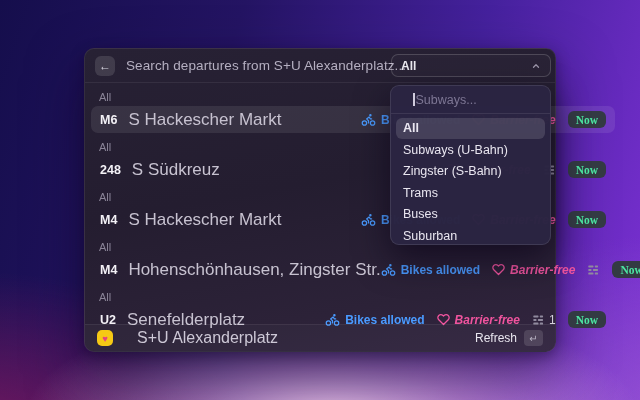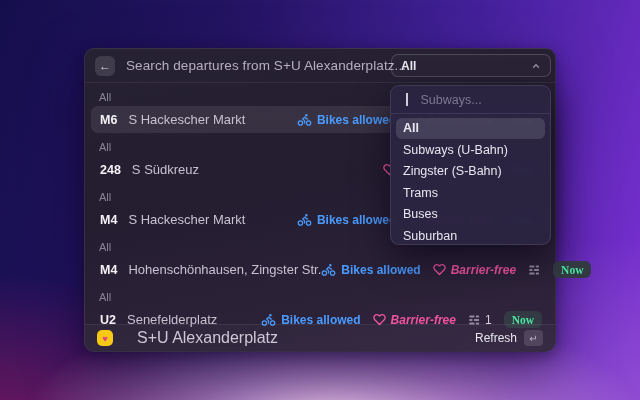--- a/index.html
+++ b/index.html
@@ -25,38 +25,38 @@
     color:#d9d6e1; font-size:12px; display:flex; align-items:center; justify-content:center; cursor:default; }
   .search-text { margin-left:11px; font-size:13.5px; color:#b5afc1; letter-spacing:.1px; }
   .hdr-divider { position:absolute; left:0; top:33px; width:100%; height:1px; background:rgba(255,255,255,0.07); }
   .filter-trigger { position:absolute; left:306px; top:5px; width:160px; height:23px;
     border:1px solid rgba(255,255,255,0.17); border-radius:7px; background:rgba(255,255,255,0.02);
     display:flex; align-items:center; padding:0 9px; }
   .filter-trigger .val { font-size:12px; font-weight:bold; color:#eceaf1; }
   .filter-trigger .chev { margin-left:auto; color:#9a94a8; display:flex; }
   
   .section-label { position:absolute; left:14px; font-size:11px; color:#8b8598; }
-  .row { position:absolute; left:6px; width:460px; height:27px; border-radius:7px;
+  .row { position:absolute; left:6px; width:524px; height:27px; border-radius:7px;
     display:flex; align-items:center; padding:0 9px; }
   .row.hl { background:rgba(255,255,255,0.085); }
   .line { font-size:12.5px; font-weight:bold; color:#f3f1f6; margin-right:11px; }
-  .dest { font-size:13px; color:#c7c2d0; white-space:nowrap; }
+  .dest { font-size:17px; color:#c7c2d0; white-space:nowrap; }
   .badges { margin-left:auto; display:flex; align-items:center; gap:12px; white-space:nowrap; }
   .badge { display:flex; align-items:center; gap:5px; font-size:12px; font-weight:bold; }
   .badge.bikes { color:#4a9bff; }
   .badge.barrier { color:#f0549e;font-style:italic; }
   .platform { display:flex; align-items:center; gap:4px; color:#908a9e; font-size:12px; }
   .platform .num { color:#d4d0dc; }
   .now-badge { background:#333a43; color:#4ce6a2; font-size:11.5px; font-weight:bold;
     padding:2.5px 8px; border-radius:6px;font-family:Liberation Serif, serif; }
   
   .panel { position:absolute; left:305px; top:36px; width:161px; height:160px; z-index:10;
     background:rgba(43,36,66,0.99); border:1px solid rgba(255,255,255,0.1); border-radius:9px;
     box-shadow:0 14px 34px rgba(8,2,22,0.6); }
-  .panel-input { height:27px; display:flex; align-items:center; padding:0 15px;gap:12px; }
+  .panel-input { height:27px; display:flex; align-items:center; padding:0 22px; }
   .caret { width:1.5px; height:13px; background:#d0cbdd; margin-right:1px; }
   .panel-placeholder { font-size:12.5px; color:#7d7694; }
   .panel-divider { height:1px; background:rgba(255,255,255,0.09); }
   .panel-options { padding:4px 5px; }
   .option { height:21px; line-height:21px; padding:0 7px; border-radius:6px;
     font-size:12.5px; color:#e9e6f0; margin-bottom:0.5px; }
   .option.selected { background:rgba(255,255,255,0.13); font-weight:bold; }
   
   .footer { position:absolute; left:0; bottom:0; width:100%; height:27px;
     border-top:1px solid rgba(255,255,255,0.07); background:rgba(255,255,255,0.025);

